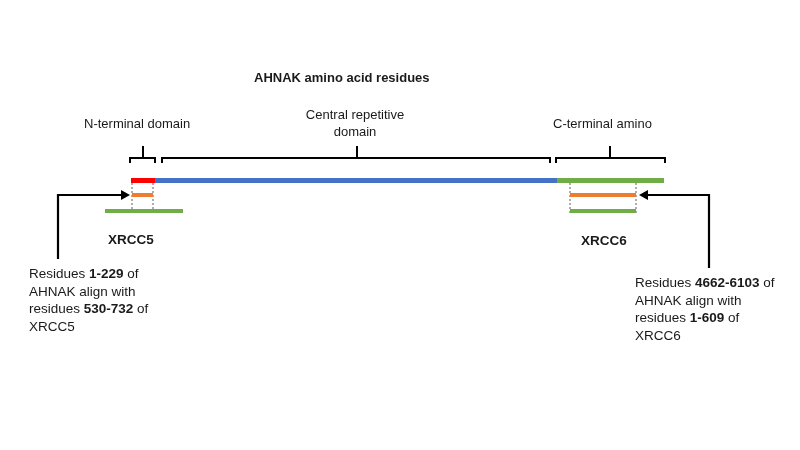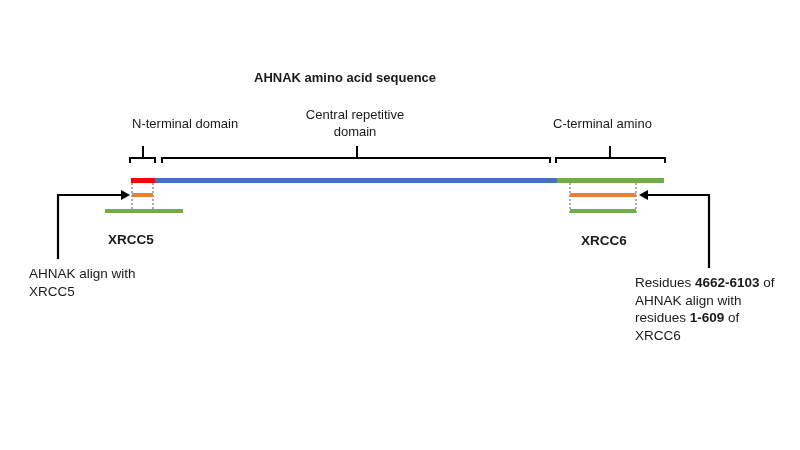--- a/index.html
+++ b/index.html
@@ -36,37 +36,39 @@
   <rect x="570" y="193" width="66" height="4" fill="#ed7d31"></rect>
   <rect x="570" y="209" width="66" height="4" fill="#70ad47"></rect>
 
   <path d="M58,259 L58,195 L123,195" fill="none" stroke="#000" stroke-width="2.2"></path>
   <polygon points="130,195 121,190 121,200" fill="#000"></polygon>
 
   <path d="M709,268 L709,195 L646,195" fill="none" stroke="#000" stroke-width="2.2"></path>
   <polygon points="639,195 648,190 648,200" fill="#000"></polygon>
 </svg>
 
-<div class="txt title" style="left:254px; top:69px;">AHNAK amino acid sequence</div>
+<div class="txt title" style="left:254px; top:69px;">AHNAK amino acid residues</div>
 
-<div class="txt" style="left:84px; top:115px;margin-left:48px;">N-terminal domain</div>
+<div class="txt" style="left:84px; top:115px;">N-terminal domain</div>
 
 <div class="txt center" style="left:290px; top:106px; width:130px;">
   <div>Central repetitive</div>
   <div>domain</div>
 </div>
 
 <div class="txt" style="left:553px; top:115px;">C-terminal amino</div>
 
 <div class="txt protein" style="left:108px; top:231px;">XRCC5</div>
 
 <div class="txt protein" style="left:581px; top:232px;">XRCC6</div>
 
 <div class="note" style="left:29px; top:265px; width:150px;">
+  <div><span>Residues </span><b>1-229</b><span> of</span></div>
   <div>AHNAK align with</div>
+  <div><span>residues </span><b>530-732</b><span> of</span></div>
   <div>XRCC5</div>
 </div>
 
 <div class="note" style="left:635px; top:274px; width:160px;">
   <div><span>Residues </span><b>4662-6103</b><span> of</span></div>
   <div>AHNAK align with</div>
   <div><span>residues </span><b>1-609</b><span> of</span></div>
   <div>XRCC6</div>
 </div>
 

